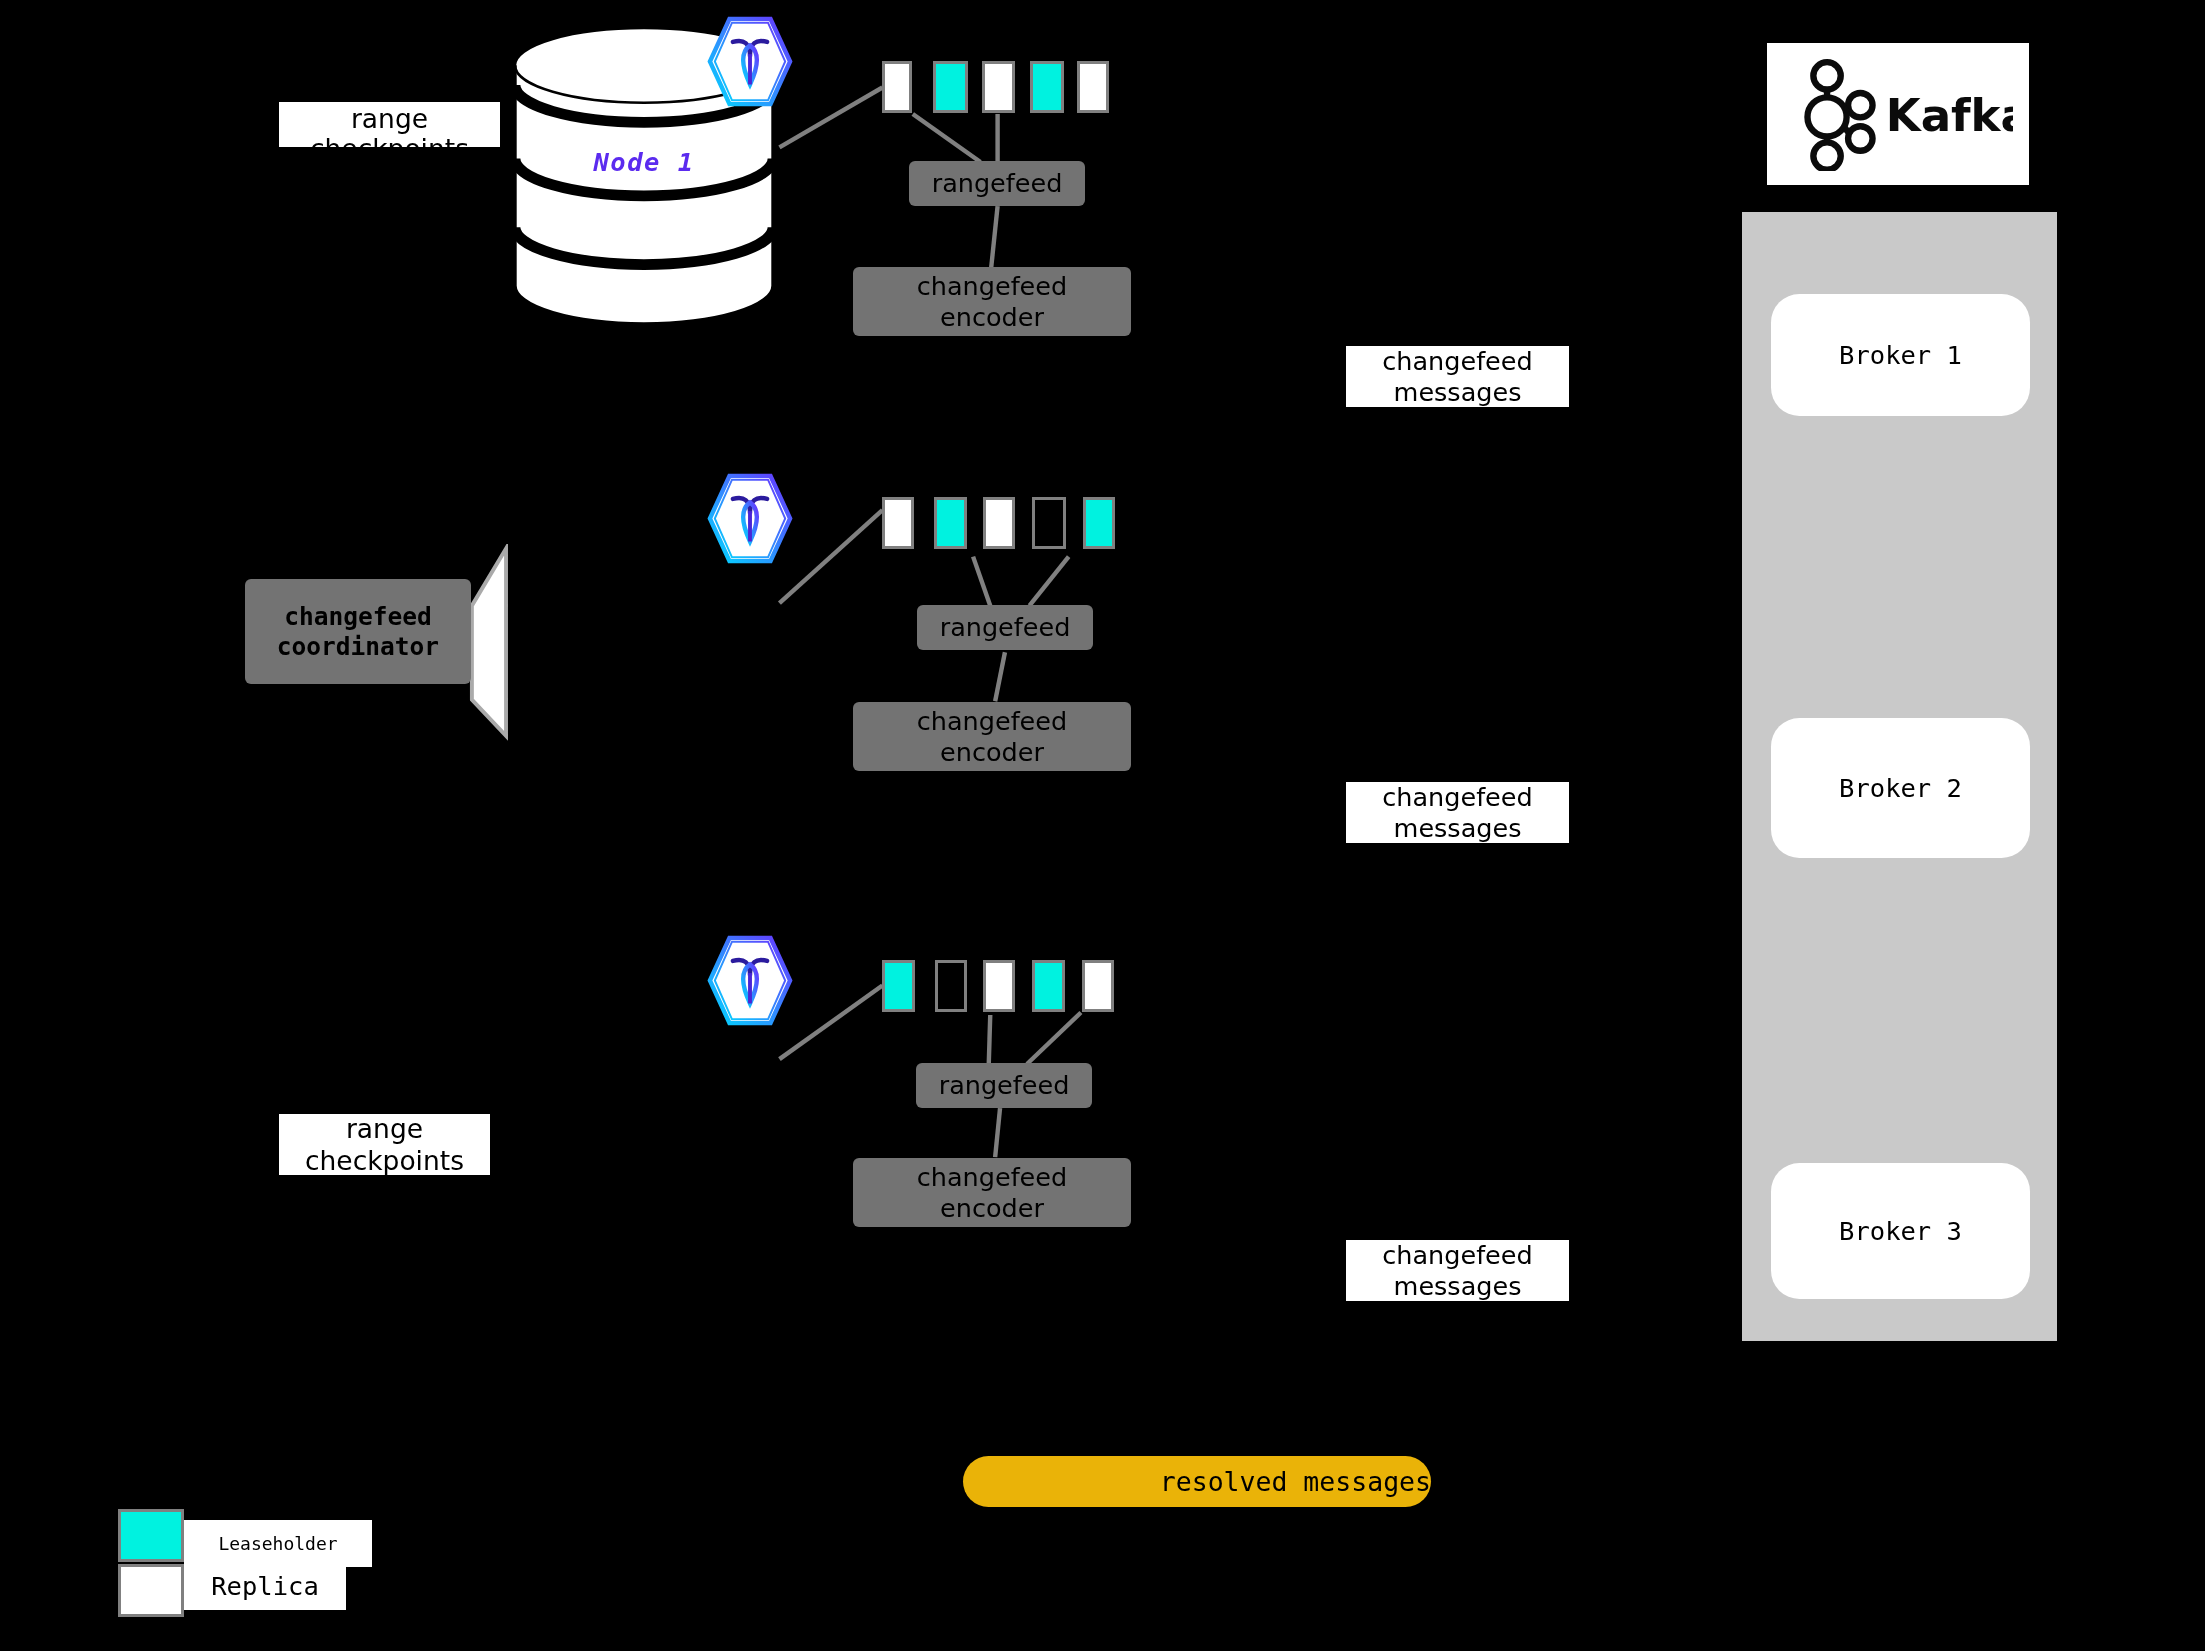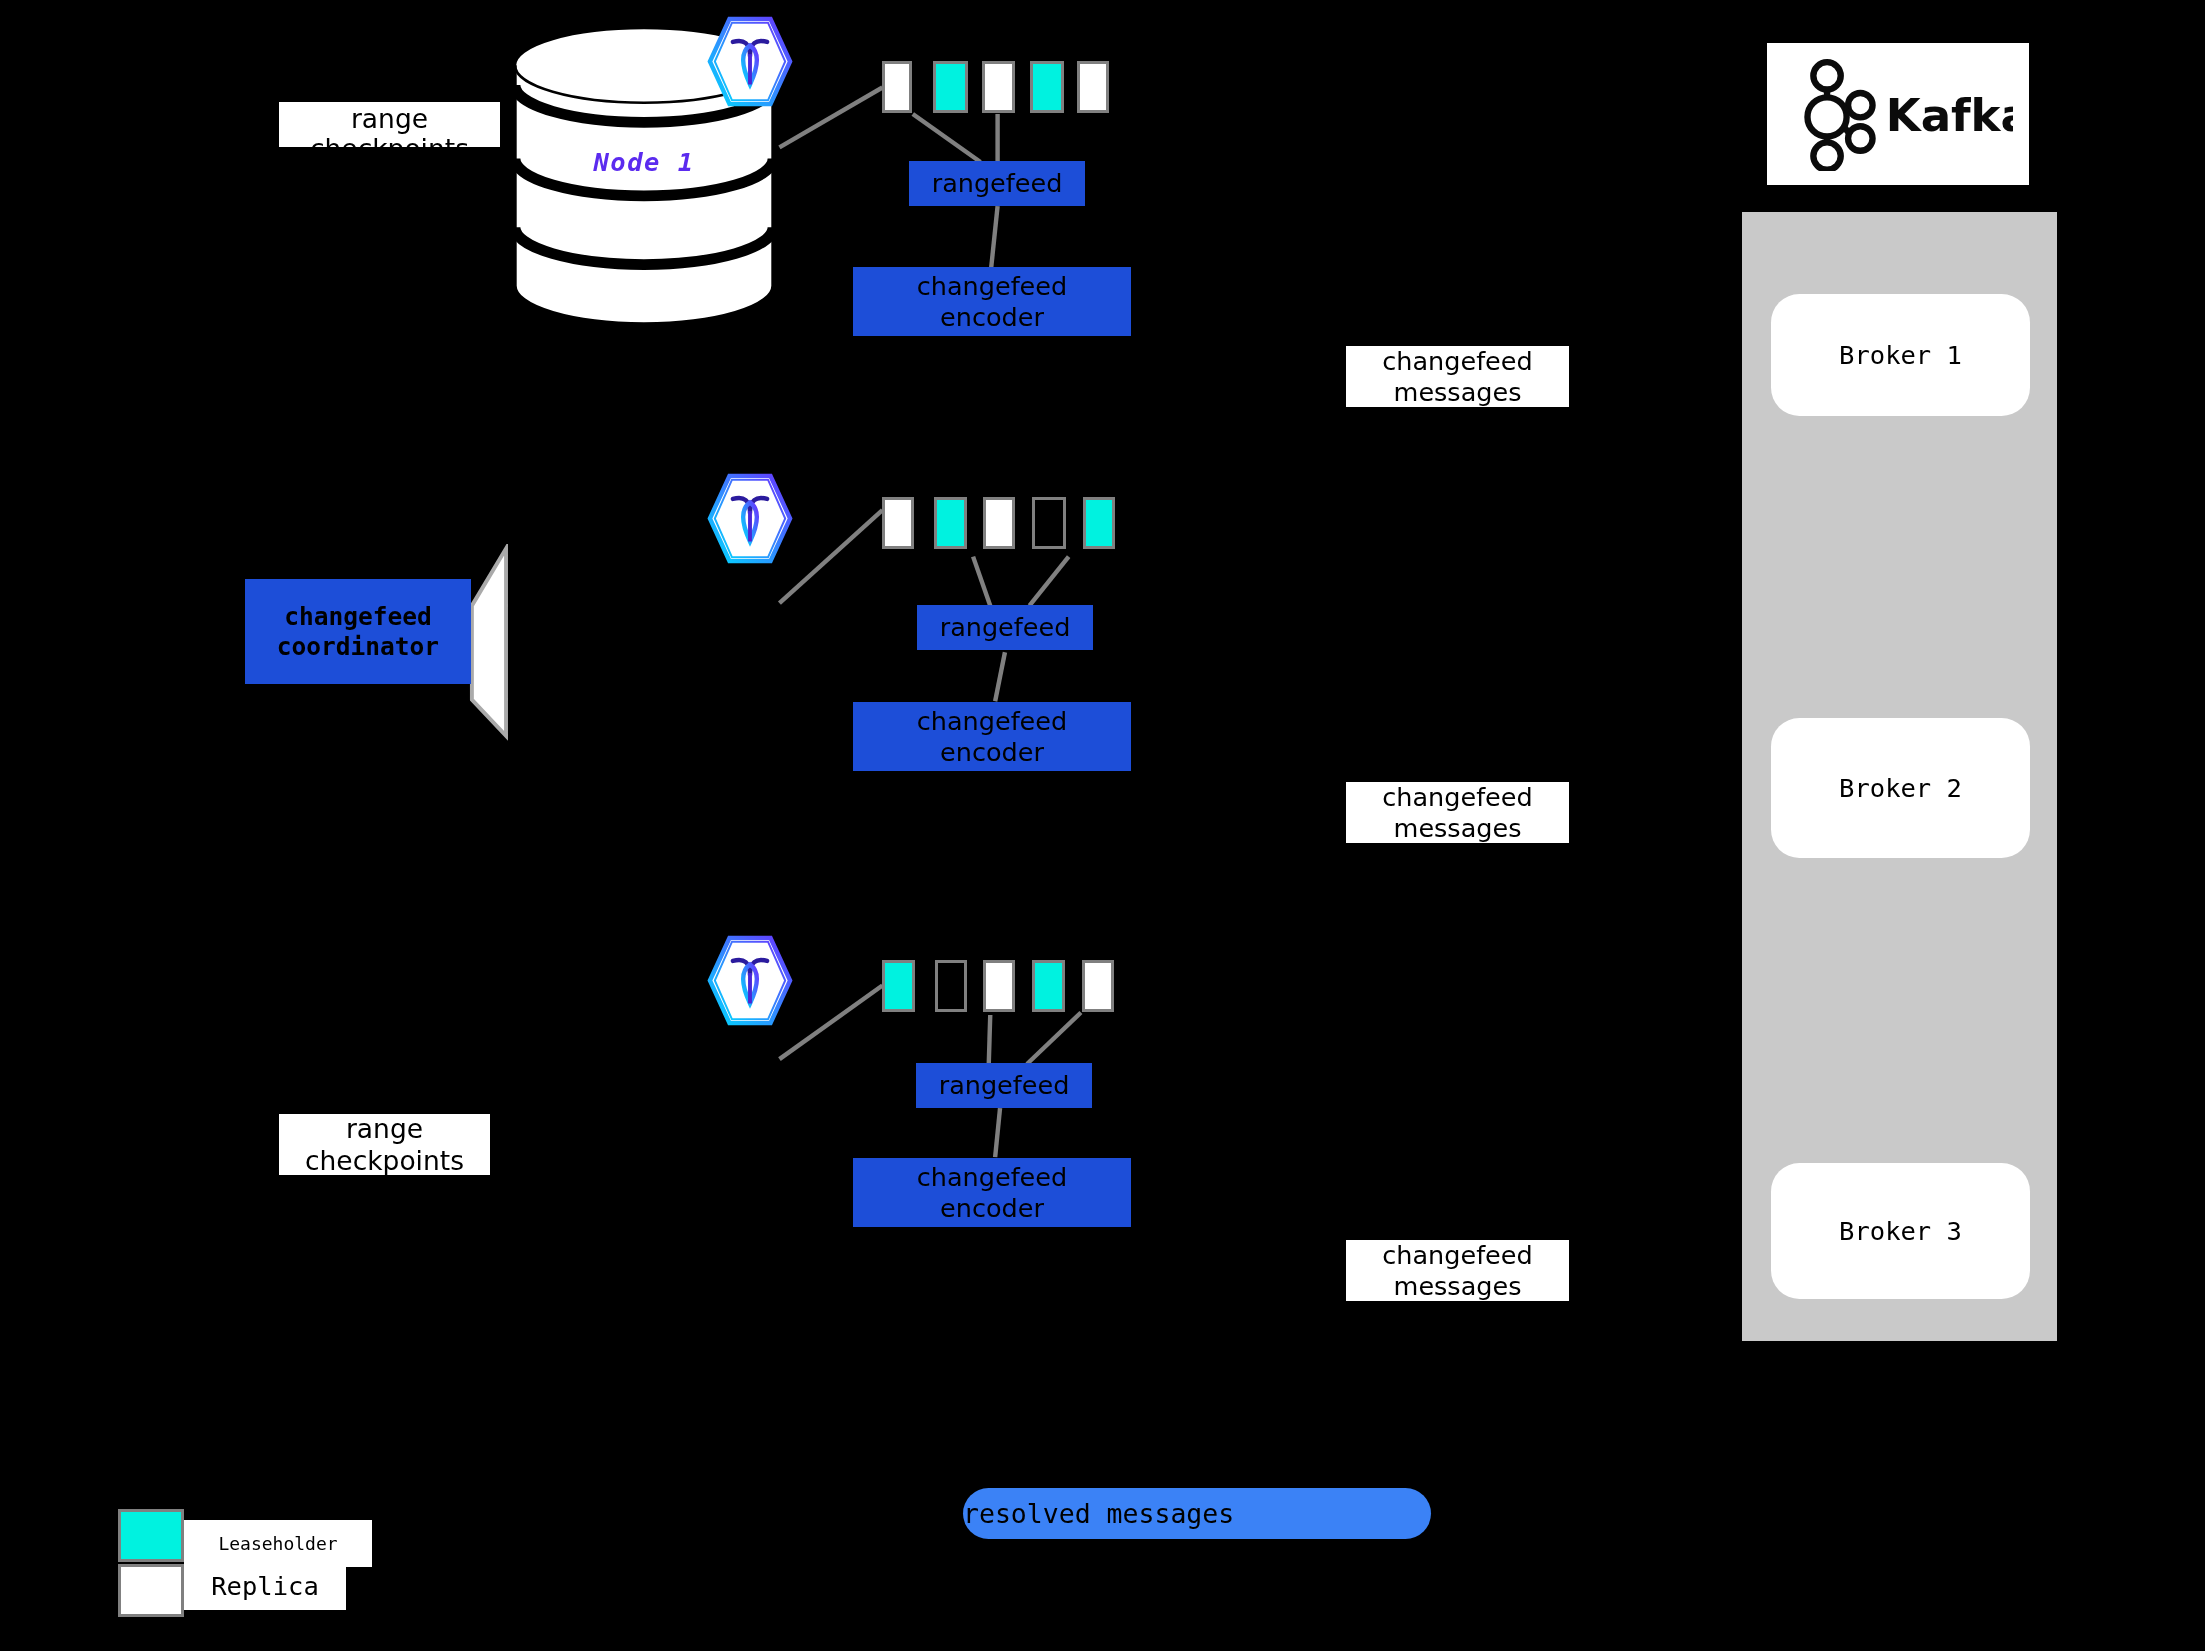--- a/index.html
+++ b/index.html
@@ -8,23 +8,23 @@
   #stage{position:absolute;inset:0;width:2205px;height:1652px;background:#000;}
   .abs{position:absolute;}
 
   
   .wlabel{background:#fff;color:#000;display:flex;flex-direction:column;
           align-items:center;justify-content:center;overflow:hidden;
           line-height:1.18;text-align:center;}
   .wlabel.mono{font-family:"DejaVu Sans Mono",monospace;}
 
   
-  .gbox{background:#1d4ed8;color:#000;display:flex;flex-direction:column;
+  .gbox{background:#737373;color:#000;display:flex;flex-direction:column;
         align-items:center;justify-content:center;text-align:center;
-        line-height:1.2;overflow:hidden;}
+        line-height:1.2;overflow:hidden;border-radius:6px;}
 
   
   .range{position:absolute;box-sizing:border-box;border:3.4px solid #808080;}
   .range.leaseholder{background:#00F2E0;}
   .range.replica{background:#ffffff;}
   .range.empty{background:transparent;}
 
   
   .cyl{position:absolute;}
   .cyl svg{display:block;}
@@ -33,23 +33,23 @@
              color:#5B2BEF;letter-spacing:1.5px;font-style:italic;}
 
   
   .kpanel{background:#c9c9c9;}
   .kbox{background:#fff;color:#000;display:flex;align-items:center;
         justify-content:center;border-radius:28.4px;
         font-family:"DejaVu Sans Mono",monospace;}
   .klogo{background:#fff;display:flex;align-items:center;justify-content:center;}
 
   
-  .pill{background:#3b82f6;color:#000;border-radius:490px;display:flex;
-        align-items:center;justify-content:flex-start;
-        font-family:"DejaVu Sans Mono",monospace;margin-top:32px;}
+  .pill{background:#eab308;color:#000;border-radius:490px;display:flex;
+        align-items:center;justify-content:flex-end;
+        font-family:"DejaVu Sans Mono",monospace;}
 
   
   .lsw{position:absolute;box-sizing:border-box;border:3.4px solid #808080;}
 </style>
 </head>
 <body>
 
 <div id="stage">
 
   <svg class="abs" style="left:0;top:0;width:2205px;height:1652px;pointer-events:none;" viewBox="0 0 4498 3369">

